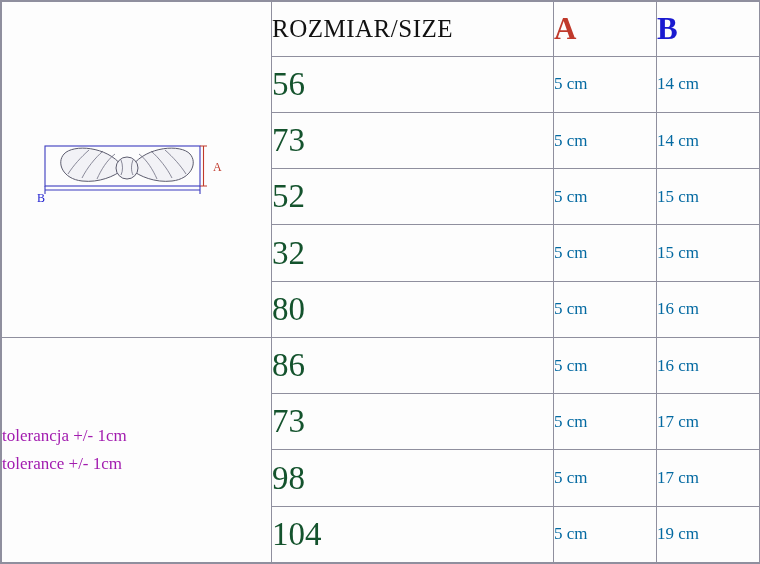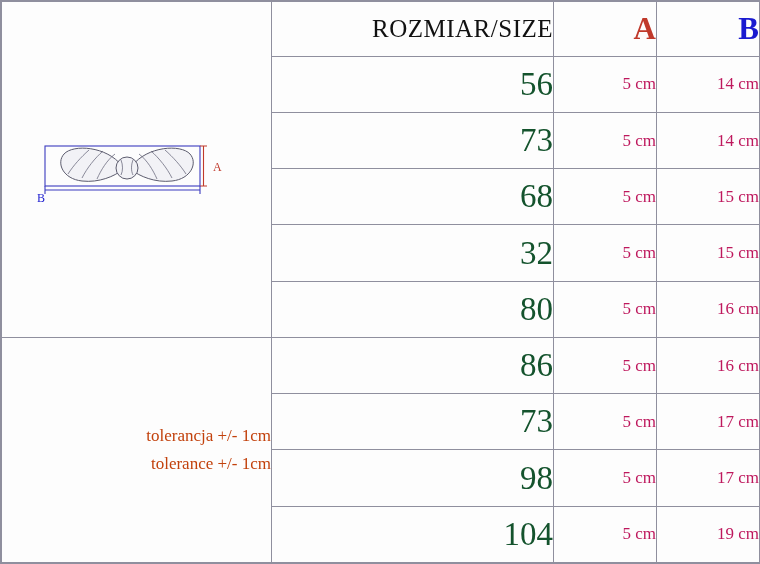--- a/index.html
+++ b/index.html
@@ -27,21 +27,21 @@
   table.size-table {
     width: 100%;
     height: 100%;
     border-collapse: collapse;
     table-layout: fixed;
   }
 
   table.size-table td {
     border: 1px solid #8f8f9e;
     padding: 0;
-    text-align: right;
+    text-align: left;
     vertical-align: middle;
   }
 
   
   col.c-img   { width: 270px; }
   col.c-size  { width: 282px; }
   col.c-a     { width: 103px; }
   col.c-b     { width: 103px; }
 
   
@@ -62,27 +62,27 @@
     color: #1a1ad0;
     font-weight: 600;
   }
 
   .cell-size {
     font-size: 33px;
     color: #14532d;
   }
   .cell-meas {
     font-size: 17px;
-    color: #be185d;
+    color: #0369a1;
   }
 
   .tolerance {
     font-size: 17px;
     line-height: 1.65;
-    color: #c2410c;
+    color: #a21caf;
   }
 
   
   .img-cell {
     position: relative;
   }
   .drawing-wrap {
     position: relative;
     width: 100%;
     height: 100%;
@@ -148,21 +148,21 @@
         <td class="cell-size">56</td>
         <td class="cell-meas">5 cm</td>
         <td class="cell-meas">14 cm</td>
       </tr>
       <tr>
         <td class="cell-size">73</td>
         <td class="cell-meas">5 cm</td>
         <td class="cell-meas">14 cm</td>
       </tr>
       <tr>
-        <td class="cell-size">68</td>
+        <td class="cell-size">52</td>
         <td class="cell-meas">5 cm</td>
         <td class="cell-meas">15 cm</td>
       </tr>
       <tr>
         <td class="cell-size">32</td>
         <td class="cell-meas">5 cm</td>
         <td class="cell-meas">15 cm</td>
       </tr>
       <tr>
         <td class="cell-size">80</td>

